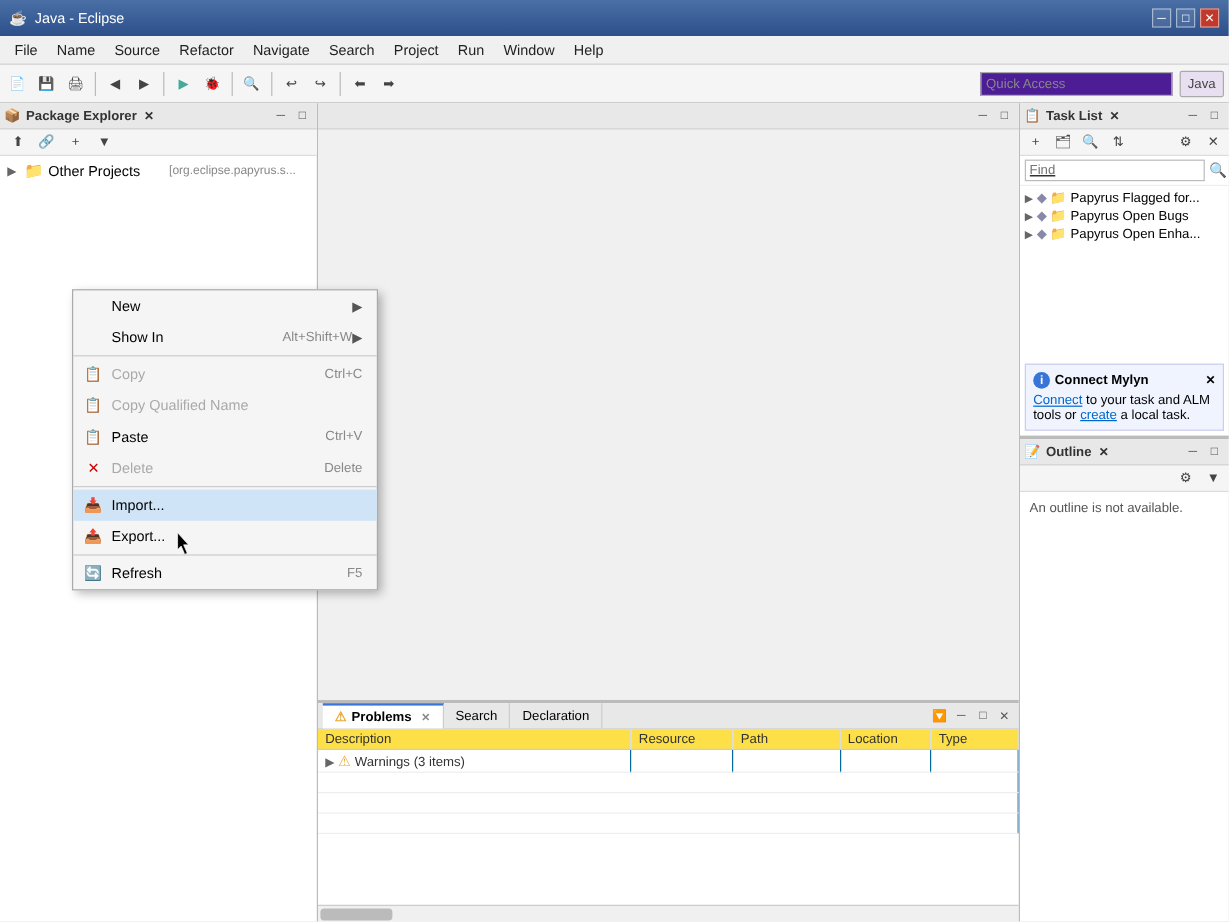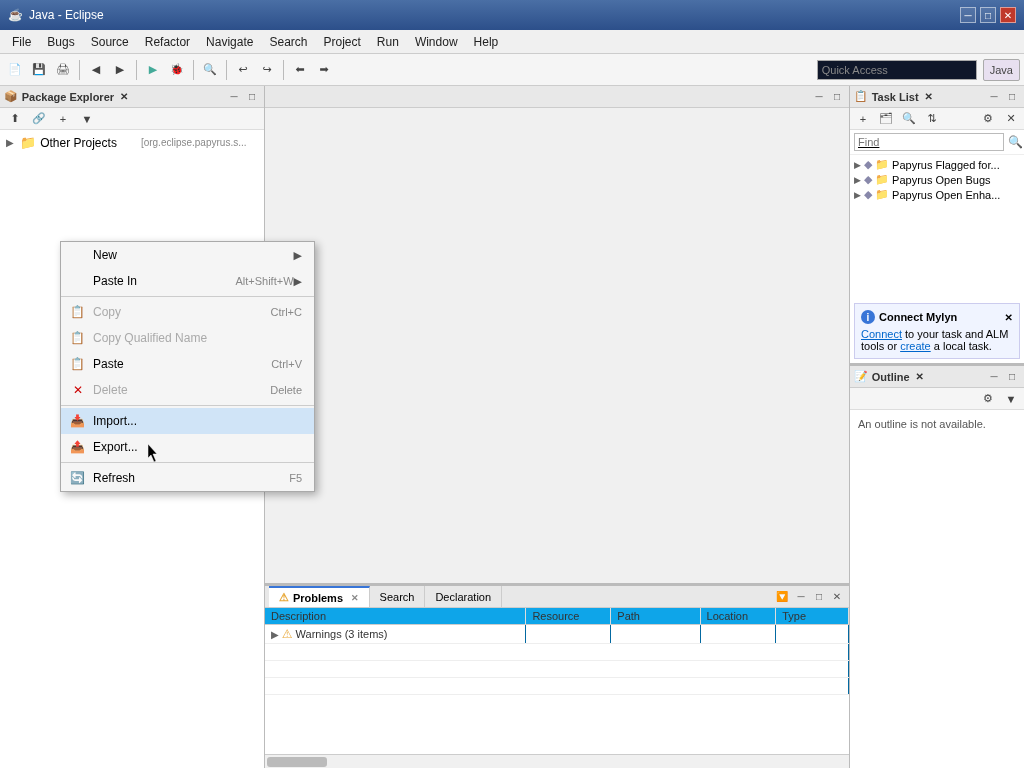--- a/index.html
+++ b/index.html
@@ -73,21 +73,21 @@
       border: 1px solid transparent;
       border-radius: 2px;
       font-size: 11px;
       color: #444;
     }
 
     #quick-access-box {
       margin-left: auto;
       width: 160px; height: 20px;
       border: 1px solid #aaa;
-      background: #0f172a;
+      background: #4c1d95;
       display: flex; align-items: center;
       padding: 0 4px;
       font-size: 11px;
       color: #888;
     }
 
     
     #main-area {
       display: flex;
       height: calc(768px - 30px - 24px - 32px);
@@ -230,21 +230,21 @@
       color: #555;
       border-bottom: 1px solid #eee;
     }
 
     #problems-table {
       width: 100%;
       border-collapse: collapse;
       font-size: 11px;
     }
     #problems-table th {
-      background: #0ea5e9;
+      background: #fde047;
       border-bottom: 1px solid #ccc;
       border-right: 1px solid #ddd;
       text-align: left;
       padding: 2px 6px;
       font-weight: normal;
       color: #333;
     }
     #problems-table td {
       border-bottom: 1px solid #eee;
       border-right: 1px solid #0369a1;
@@ -424,21 +424,21 @@
   </div>
   <div id="title-bar-buttons">
     <div class="title-btn">─</div>
     <div class="title-btn">□</div>
     <div class="title-btn close">✕</div>
   </div>
 </div>
 
 <div id="menu-bar">
   <span class="menu-item">File</span>
-  <span class="menu-item">Bugs</span>
+  <span class="menu-item">Name</span>
   <span class="menu-item">Source</span>
   <span class="menu-item">Refactor</span>
   <span class="menu-item">Navigate</span>
   <span class="menu-item">Search</span>
   <span class="menu-item">Project</span>
   <span class="menu-item">Run</span>
   <span class="menu-item">Window</span>
   <span class="menu-item">Help</span>
 </div>
 
@@ -494,21 +494,21 @@
     </div>
 
     <div id="context-menu">
       <div class="ctx-item">
         <span class="ctx-icon"></span>
         <span class="ctx-label">New</span>
         <span class="ctx-arrow">▶</span>
       </div>
       <div class="ctx-item">
         <span class="ctx-icon"></span>
-        <span class="ctx-label">Paste In</span>
+        <span class="ctx-label">Show In</span>
         <span class="ctx-shortcut">Alt+Shift+W</span>
         <span class="ctx-arrow">▶</span>
       </div>
       <div class="ctx-separator"></div>
       <div class="ctx-item disabled">
         <span class="ctx-icon">📋</span>
         <span class="ctx-label">Copy</span>
         <span class="ctx-shortcut">Ctrl+C</span>
       </div>
       <div class="ctx-item disabled">

